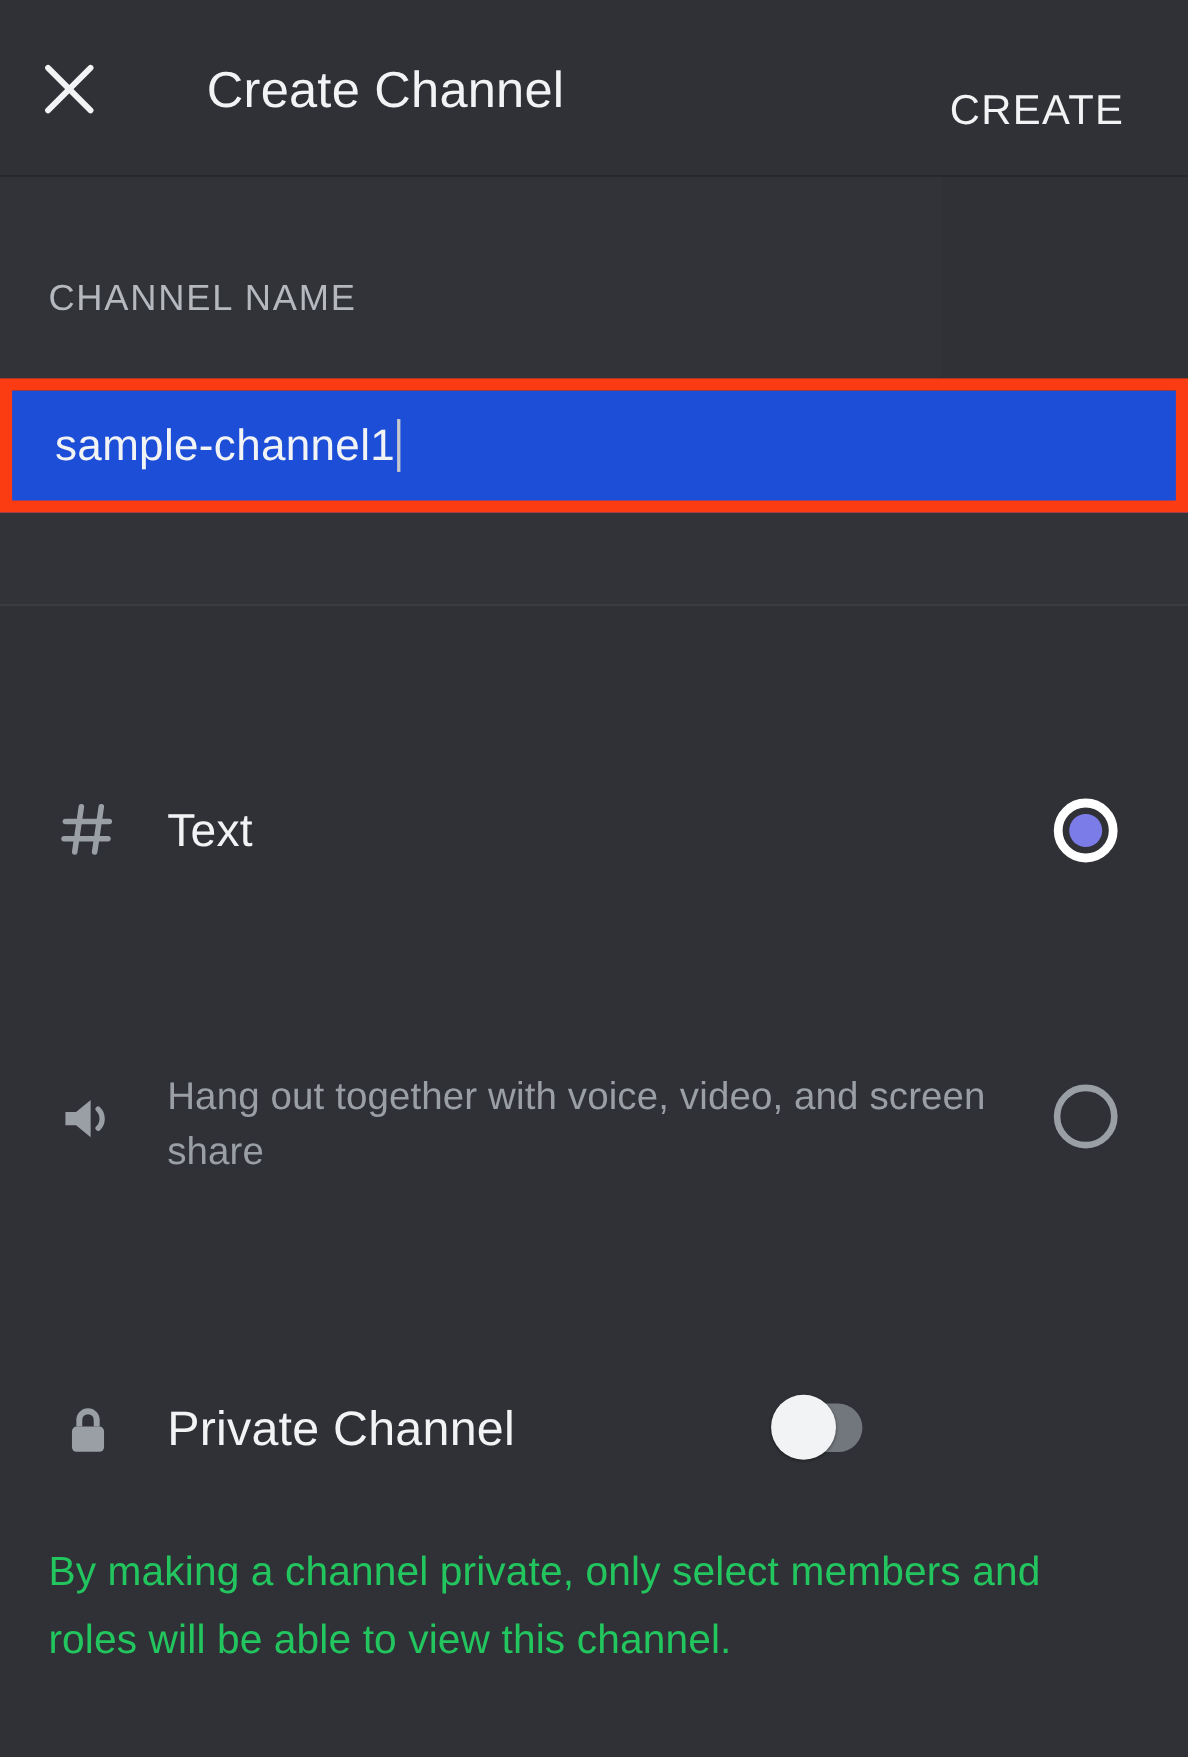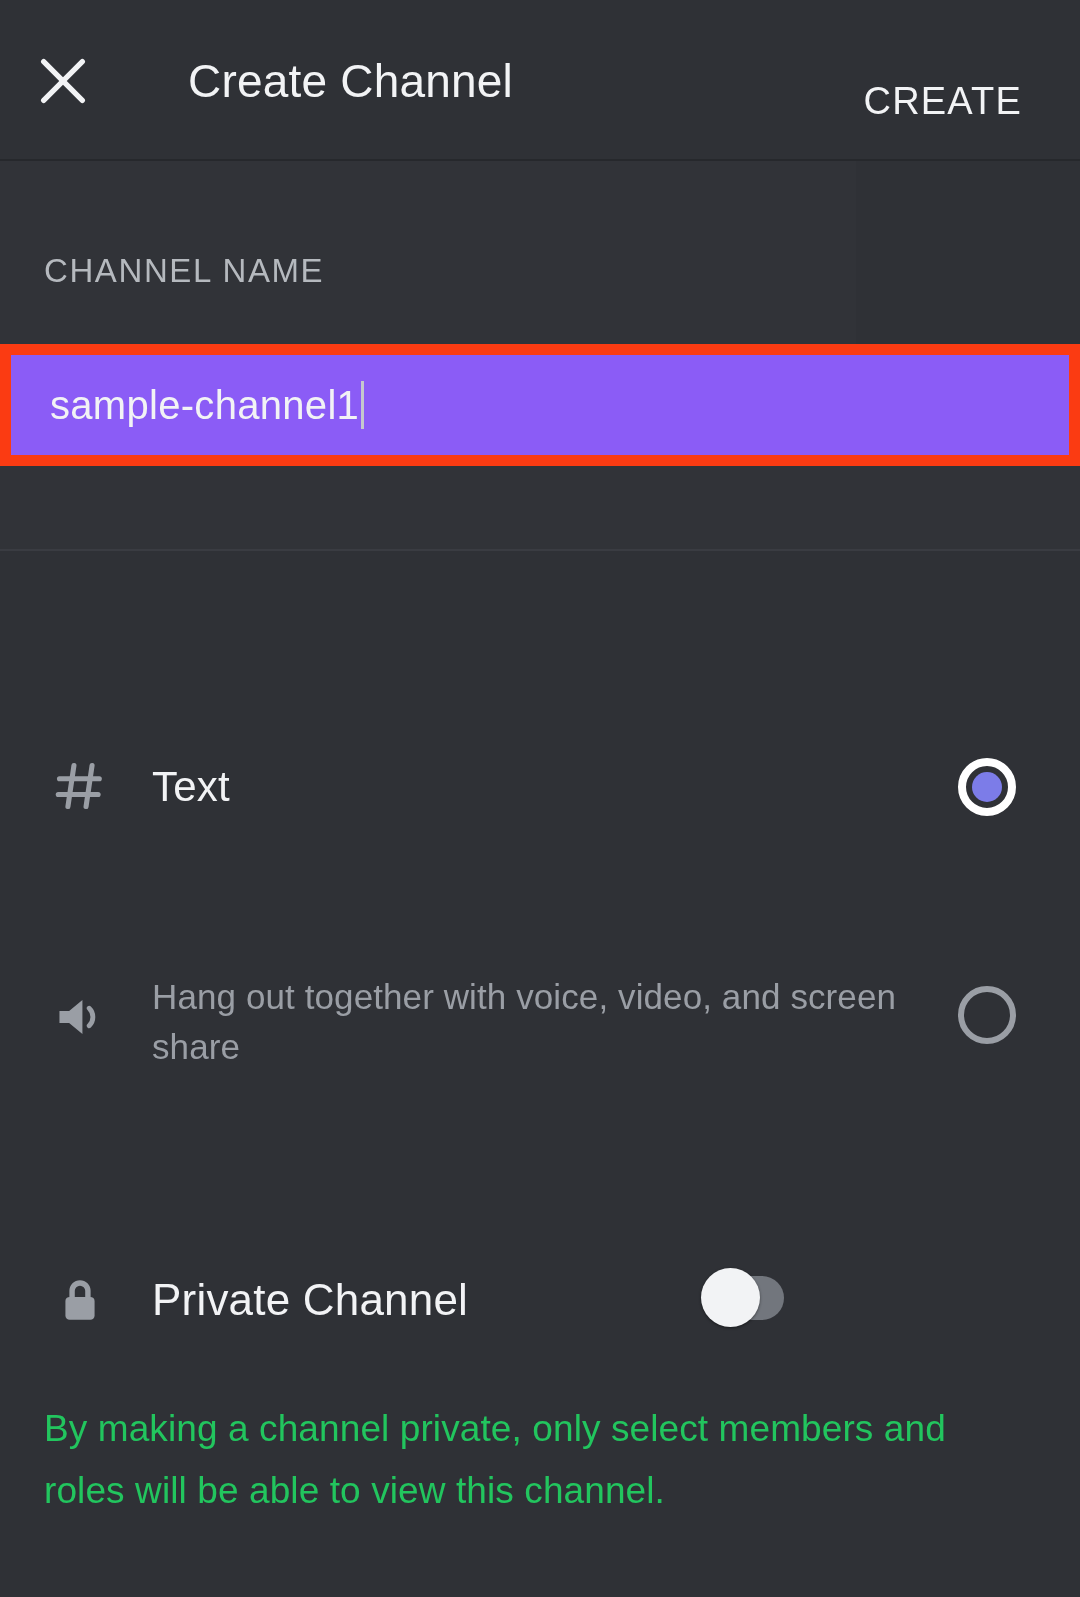--- a/index.html
+++ b/index.html
@@ -105,21 +105,21 @@
     z-index: 5;
     pointer-events: none;
   }
 
   .name-input-wrap {
     position: absolute;
     left: 0;
     top: 355px;
     width: 1080px;
     height: 120px;
-    background: #8b5cf6;
+    background: #1d4ed8;
     display: flex;
     align-items: center;
   }
   .name-input {
     position: absolute;
     left: 50px;
     top: 22px;
     font-size: 40px;
     color: #f2f3f5;
     line-height: 56px;
@@ -173,21 +173,21 @@
   }
 
   .type-row {
     position: absolute;
     left: 0;
     width: 1080px;
     display: flex;
     align-items: center;
     cursor: pointer;
   }
-  .row-text { top: 716px; height: 142px; }
+  .row-text { top: 684px; height: 142px; }
   .row-voice { top: 920px; height: 195px; }
 
   .row-icon {
     position: absolute;
     left: 48px;
     width: 64px;
     display: flex;
     align-items: center;
     justify-content: center;
   }

